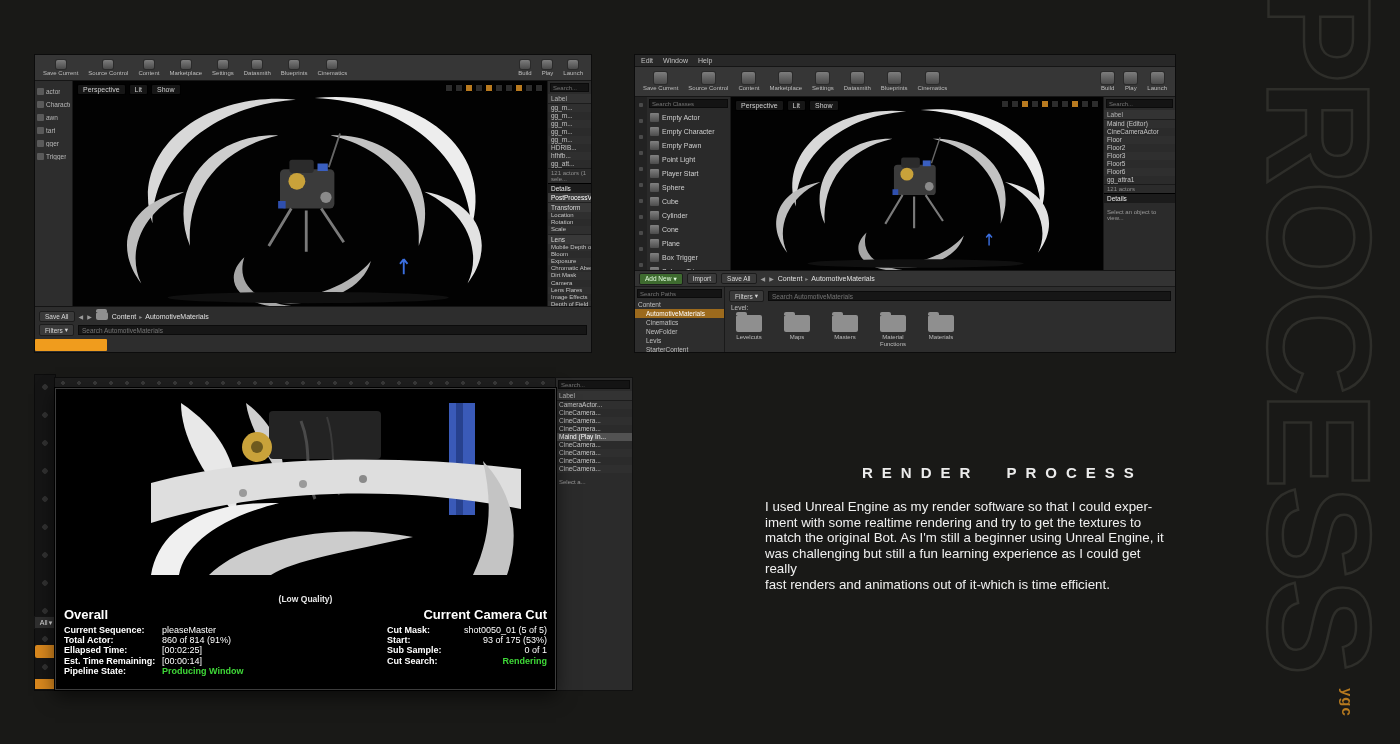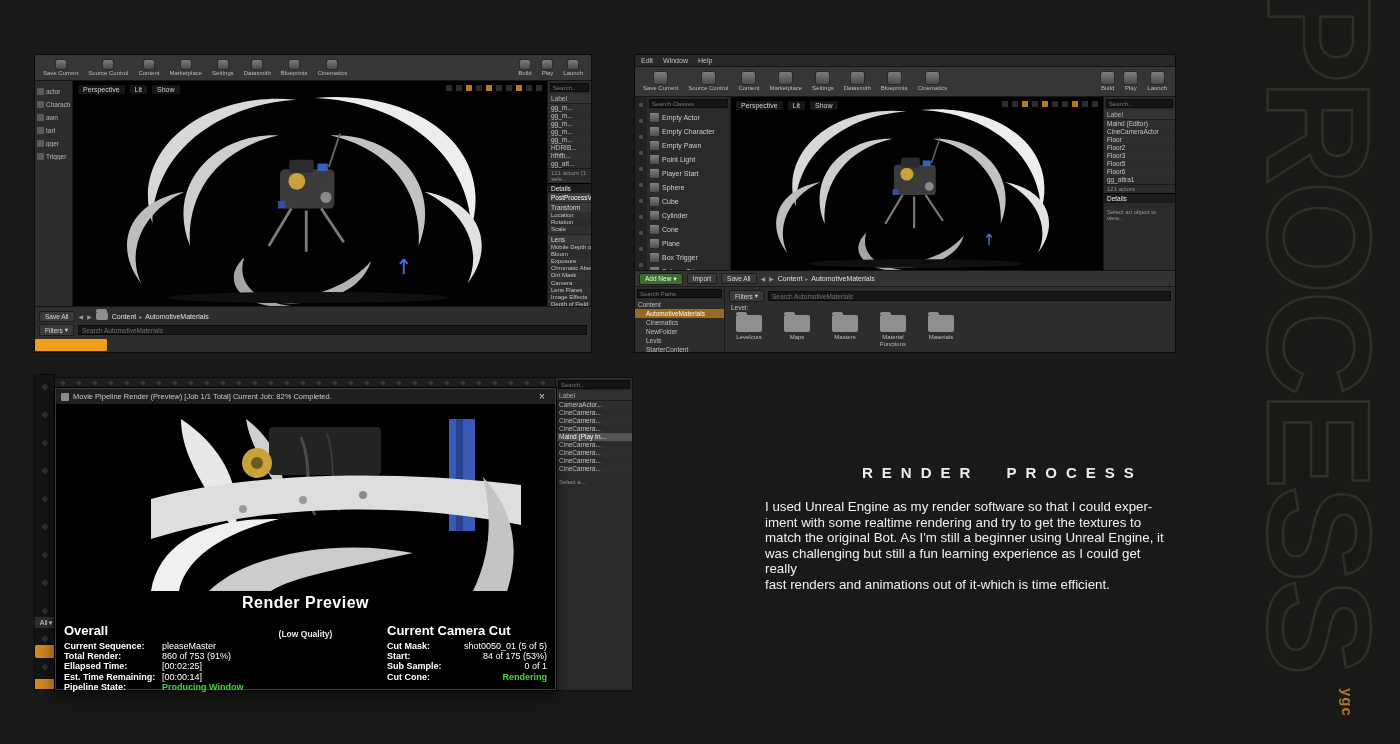--- a/index.html
+++ b/index.html
@@ -120,29 +120,29 @@
   .rwin{ position:absolute; left:55px; top:388px; width:501px; height:302px; background:#000;
     border:1px solid #3c3c3c; box-shadow:0 0 0 1px #000, 0 6px 18px rgba(0,0,0,.6); }
   .rwin-title{ height:16px; background:#1f1f1f; display:flex; align-items:center; gap:4px; padding:0 5px; border-bottom:1px solid #000; }
   .rw-ico{ width:8px; height:8px; background:#8a8a8a; border-radius:1px; flex:none; }
   .rw-text{ font-size:7.5px; color:#c8c8c8; white-space:nowrap; overflow:hidden; }
   .rw-close{ margin-left:auto; font-size:10px; color:#cfcfcf; width:16px; text-align:center; }
   .rwin-body{ position:relative; height:284px; background:#000; }
   .rprev{ position:absolute; left:95px; top:14px; width:370px; height:172px; background:#000; }
   .rprev svg{ width:100%; height:100%; display:block; }
   .rp-title{ position:absolute; left:0; right:0; top:189px; text-align:center; font-size:16px; font-weight:bold; color:#fff; letter-spacing:.5px; }
-  .rp-sub{ position:absolute; left:0; right:0; top:224px; text-align:center; font-size:8.5px; font-weight:bold; color:#e6e6e6; }
+  .rp-sub{ position:absolute; left:0; right:0; top:205px; text-align:center; font-size:8.5px; font-weight:bold; color:#e6e6e6; }
   .stats{ position:absolute; left:8px; right:8px; top:218px; display:flex; justify-content:space-between; }
   .stat-head{ font-size:13px; font-weight:bold; color:#fff; margin-bottom:3px; }
   .stat-row{ display:flex; line-height:10.2px; }
   .sl{ font-weight:bold; font-size:9px; color:#fff; }
   .sv{ font-size:9px; color:#fff; }
   .ovr .sl{ width:98px; flex:none; }
   .cam{ width:160px; }
-  .cam .stat-head{ text-align:left; }
+  .cam .stat-head{ text-align:right; }
   .cam .sv{ margin-left:auto; text-align:center; }
   .stat-rows .stat-row:last-child .sv{ color:#3fd838; font-weight:bold; }
 
   
   .tb-heading{ position:absolute; left:862px; top:464px; font-size:15px; font-weight:600; color:#ececec;
     letter-spacing:9px; word-spacing:14px; white-space:nowrap; }
   .tb-body{ position:absolute; left:765px; top:499px; width:404px; font-size:13.3px; line-height:15.6px;
     color:#f0f0f0; white-space:pre-line; }
 </style>
 </head>
@@ -582,44 +582,38 @@
 </aside>
 
 <div class="all-chip">
   <span>All</span>
   <span>▾</span>
 </div>
 <div class="sel-frag1"></div>
 <div class="sel-frag2"></div>
 
 <section class="rwin">
-  <div class="rwin-title">
-    <span class="rw-ico"></span>
-    <span class="rw-text">Movie Pipeline Render (Preview) [Job 1/1 Total] Current Job: 82% Completed.</span>
-    <span class="rw-close">×</span>
-  </div>
   <div class="rwin-body">
     <div class="rprev">
       <svg viewBox="0 0 370 172" preserveAspectRatio="none">
           <use href="#robotclose"></use>
         </svg>
     </div>
-    <div class="rp-title">Render Preview</div>
     <div class="rp-sub">(Low Quality)</div>
     <div class="stats">
       <div class="stat-block ovr">
         <div class="stat-head">Overall</div>
         <div class="stat-rows">
             <div class="stat-row">
             <span class="sl">Current Sequence:</span>
             <span class="sv">pleaseMaster</span>
           </div>
             <div class="stat-row">
-            <span class="sl">Total Render:</span>
-            <span class="sv">860 of 753 (91%)</span>
+            <span class="sl">Total Actor:</span>
+            <span class="sv">860 of 814 (91%)</span>
           </div>
             <div class="stat-row">
             <span class="sl">Ellapsed Time:</span>
             <span class="sv">[00:02:25]</span>
           </div>
             <div class="stat-row">
             <span class="sl">Est. Time Remaining:</span>
             <span class="sv">[00:00:14]</span>
           </div>
             <div class="stat-row">
@@ -630,28 +624,28 @@
       </div>
       <div class="stat-block cam">
         <div class="stat-head">Current Camera Cut</div>
         <div class="stat-rows">
             <div class="stat-row">
             <span class="sl">Cut Mask:</span>
             <span class="sv">shot0050_01 (5 of 5)</span>
           </div>
             <div class="stat-row">
             <span class="sl">Start:</span>
-            <span class="sv">84 of 175 (53%)</span>
+            <span class="sv">93 of 175 (53%)</span>
           </div>
             <div class="stat-row">
             <span class="sl">Sub Sample:</span>
             <span class="sv">0 of 1</span>
           </div>
             <div class="stat-row">
-            <span class="sl">Cut Cone:</span>
+            <span class="sl">Cut Search:</span>
             <span class="sv">Rendering</span>
           </div>
           </div>
       </div>
     </div>
   </div>
 </section>
 
 <h2 class="tb-heading">RENDER PROCESS</h2>
 <p class="tb-body">I used Unreal Engine as my render software so that I could exper-

